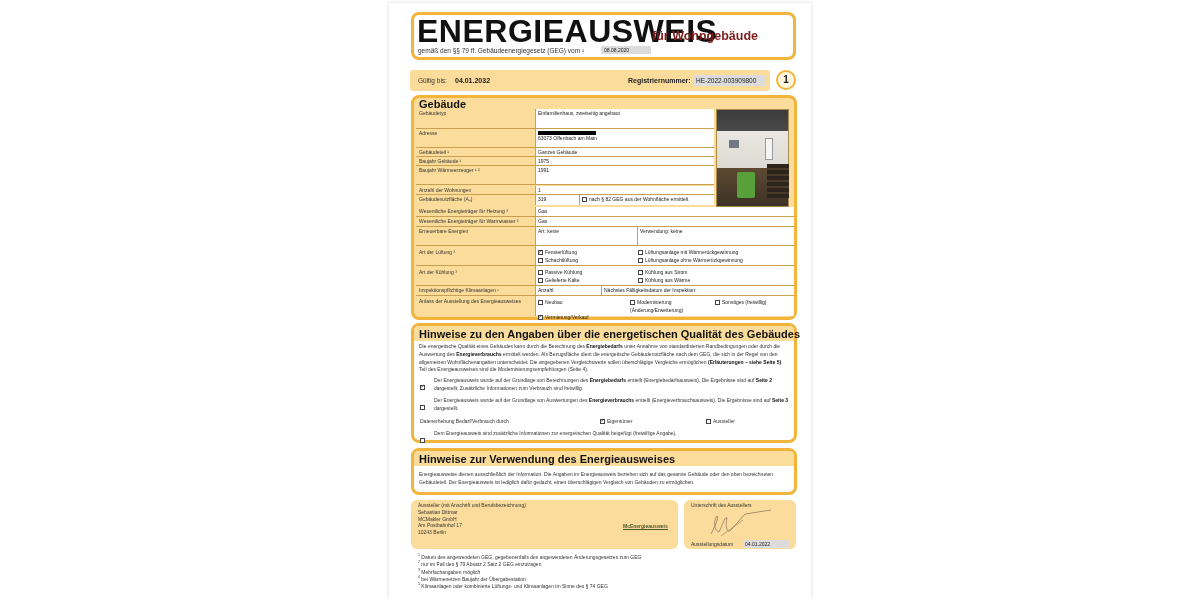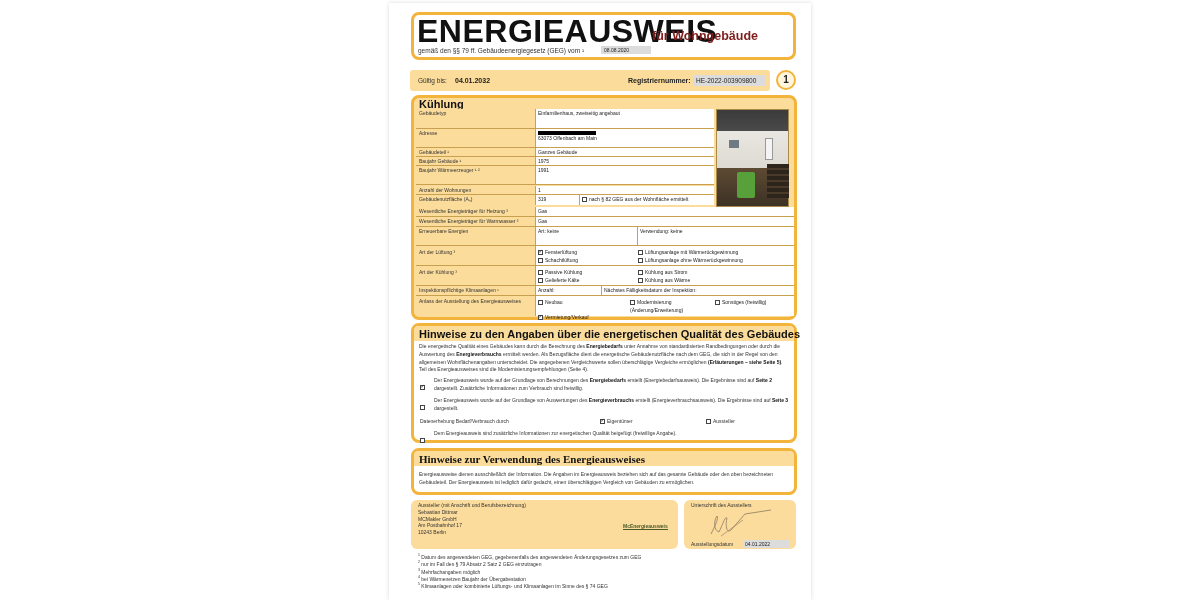--- a/index.html
+++ b/index.html
@@ -39,21 +39,21 @@
 <div class="date-field">08.08.2020</div>
 
 <div class="valid-bar"></div>
 <div class="abs small" style="left:418px;top:77px;color:#333;">Gültig bis:</div>
 <div class="abs" style="left:455px;top:77px;font-size:7px;font-weight:700;">04.01.2032</div>
 <div class="abs" style="left:628px;top:77px;font-size:7px;font-weight:700;">Registriernummer:</div>
 <div class="abs" style="left:693px;top:75px;width:72px;height:11px;background:#dcdcdc;font-size:6.5px;line-height:11px;padding-left:3px;">HE-2022-003909800</div>
 <div class="page-circle">1</div>
 
 <div class="box" style="left:411px;top:95px;width:386px;height:225px;background:#fbdc9b;"></div>
-<div class="abs section-title" style="left:419px;top:98px;font-size:11px;">Kühlung</div>
+<div class="abs section-title" style="left:419px;top:98px;font-size:11px;">Gebäude</div>
 
 <div class="abs" style="left:716px;top:109px;width:73px;height:98px;background:linear-gradient(180deg,#3b3b3b 0%,#4a4a4a 22%,#e9e7e1 22%,#dcdad2 60%,#5d4a33 60%,#3d3226 100%);border:1px solid #a88a4a;">
   <div class="abs" style="left:12px;top:30px;width:10px;height:8px;background:#6f7a84;"></div>
   <div class="abs" style="left:48px;top:28px;width:8px;height:22px;background:#f4f4f4;border:0.5px solid #999;"></div>
   <div class="abs" style="left:20px;top:62px;width:18px;height:26px;background:#58a13a;border-radius:2px;"></div>
   <div class="abs" style="left:50px;top:54px;width:22px;height:34px;background:repeating-linear-gradient(180deg,#2d241b 0 4px,#4a3a2a 4px 6px);"></div>
 </div>
 
 <div class="abs" style="left:416px;top:109px;width:298px;height:98px;">
   <div class="abs" style="left:0;top:0;width:298px;height:20px;display:flex;border-bottom:1px solid #c9a050;">
@@ -173,21 +173,21 @@
 
 <div class="abs para" style="left:420px;top:418px;">Datenerhebung Bedarf/Verbrauch durch</div>
 <div class="abs para" style="left:600px;top:418px;"><span class="chk on"></span><span>Eigentümer</span></div>
 <div class="abs para" style="left:706px;top:418px;"><span class="chk"></span><span>Aussteller</span></div>
 
 <div class="abs" style="left:420px;top:431px;"><span class="chk"></span></div>
 <div class="abs para" style="left:434px;top:430px;">Dem Energieausweis sind zusätzliche Informationen zur energetischen Qualität beigefügt (freiwillige Angabe).</div>
 
 <div class="box" style="left:411px;top:448px;width:386px;height:47px;"></div>
 <div class="abs" style="left:414px;top:451px;width:380px;height:15px;background:#fbdc9b;border-radius:4px 4px 0 0;"></div>
-<div class="abs section-title" style="left:419px;top:453px;font-size:11px;font-family:Liberation Serif, serif;">Hinweise zur Verwendung des Energieausweises</div>
+<div class="abs section-title" style="left:419px;top:453px;font-size:11px;">Hinweise zur Verwendung des Energieausweises</div>
 <div class="abs para" style="left:419px;top:471px;width:370px;">Energieausweise dienen ausschließlich der Information. Die Angaben im Energieausweis beziehen sich auf das gesamte Gebäude oder den oben bezeichneten Gebäudeteil. Der Energieausweis ist lediglich dafür gedacht, einen überschlägigen Vergleich von Gebäuden zu ermöglichen.</div>
 
 <div class="orange-card" style="left:411px;top:500px;width:267px;height:49px;"></div>
 <div class="abs para" style="left:418px;top:502px;line-height:6.5px;">Aussteller (mit Anschrift und Berufsbezeichnung)</div>
 <div class="abs para" style="left:418px;top:509px;line-height:6.5px;">
   <div>Sebastian Dittmar</div>
   <div>MCMakler GmbH</div>
   <div>Am Postbahnhof  17</div>
   <div>10243 Berlin</div>
 </div>

